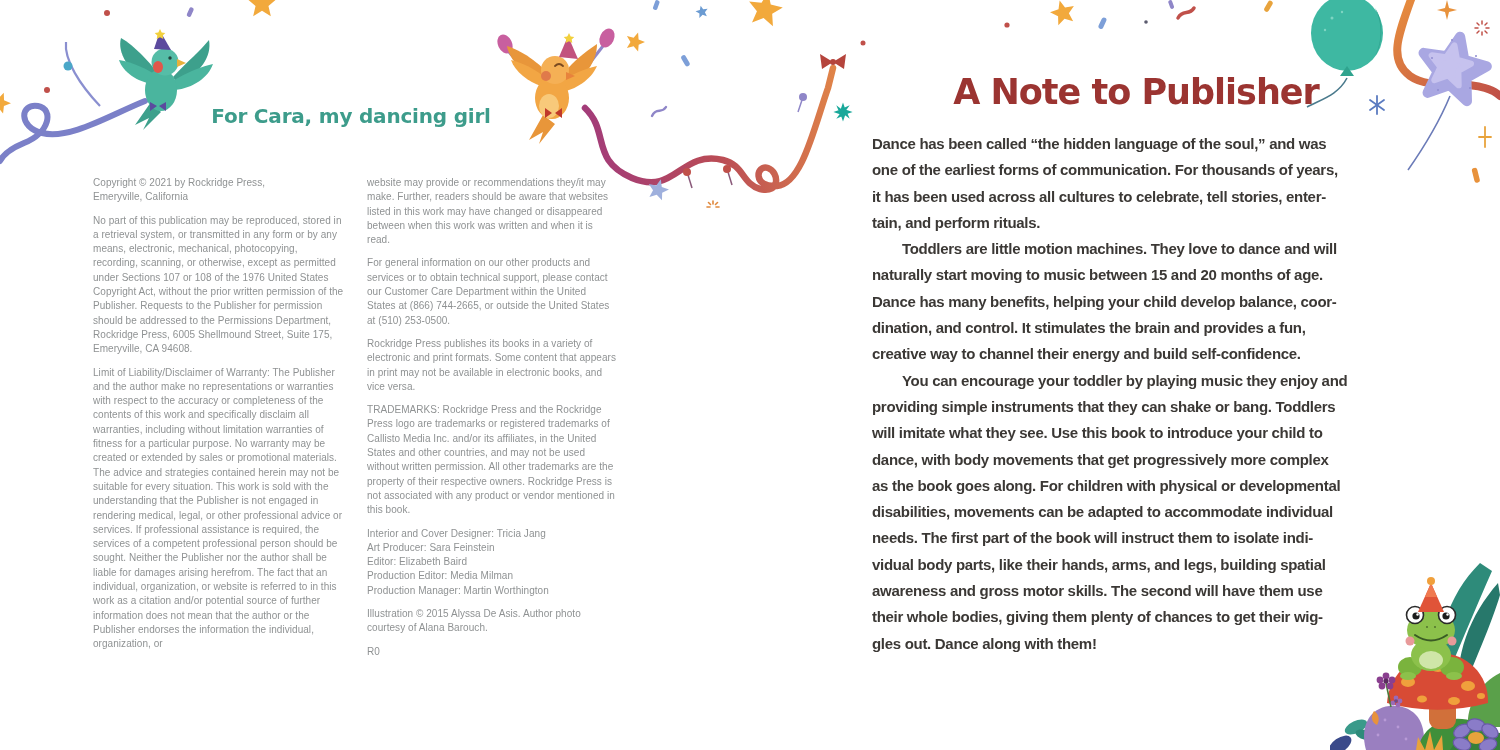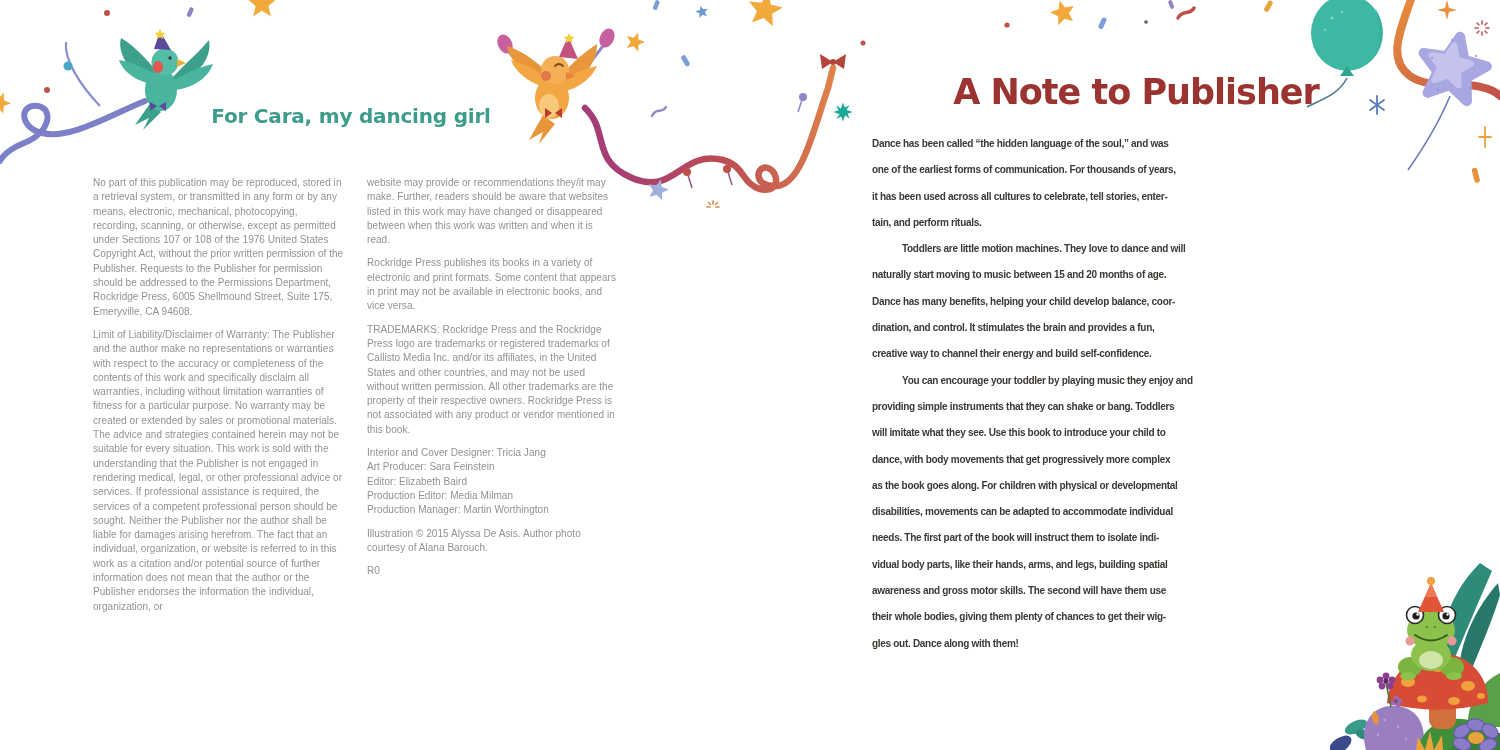--- a/index.html
+++ b/index.html
@@ -23,21 +23,21 @@
   .isbn-ebook{padding-left:33px;}
   
   .note-title{
     position:absolute;left:860px;top:72px;width:552px;margin:0;text-align:center;
     font-family:"DejaVu Sans",sans-serif;font-weight:bold;font-size:35px;letter-spacing:-1px;
   }
   .note-body{position:absolute;left:872px;top:131px;width:540px;color:#3b3835;}
   .note-body p{
     margin:0;white-space:pre-line;
     font-family:"Liberation Sans",sans-serif;font-weight:600;
-    font-size:10px;line-height:26.3px;letter-spacing:-0.3px;
+    font-size:15px;line-height:26.3px;letter-spacing:-0.3px;
   }
   .note-body p.indent{text-indent:30px;}
 </style>
 </head>
 <body>
 
 <svg class="deco" style="left:0;top:0;width:330px;height:210px" viewBox="0 0 330 210">
   <path d="M145,101 C110,115 70,140 42,133 C18,127 20,103 38,106 C54,109 50,133 24,143 C12,148 4,153 0,161" fill="none" stroke-width="6" stroke-linecap="round" stroke="#7b80c8"></path>
   <path d="M100,106 C80,85 64,60 66,42" fill="none" stroke="#8a8fd0" stroke-width="2.2"></path>
   <circle cx="68" cy="66" r="4.5" fill="#4aa7c8"></circle>
@@ -265,26 +265,29 @@
       <ellipse cx="158" cy="190" rx="9" ry="6" transform="rotate(-20 158 190)"></ellipse>
     </g>
     <ellipse cx="146" cy="183" rx="8" ry="6" fill="#e8a33c"></ellipse>
   </g>
   <path d="M95,195 L100,176 L104,195 Z M104,195 L112,180 L113,195 Z M95,195 L88,182 L86,195 Z" fill="#e8a33c"></path>
 </svg>
 
 <div class="dedication" style="color: rgb(61, 156, 139);">For Cara, my dancing girl</div>
 
 <div class="col col-1" style="color: rgb(143, 146, 147);">
+  <p>Copyright © 2021 by Rockridge Press,
+Emeryville, California</p>
   <p>No part of this publication may be reproduced, stored in a retrieval system, or transmitted in any form or by any means, electronic, mechanical, photocopying, recording, scanning, or otherwise, except as permitted under Sections 107 or 108 of the 1976 United States Copyright Act, without the prior written permission of the Publisher. Requests to the Publisher for permission should be addressed to the Permissions Department, Rockridge Press, 6005 Shellmound Street, Suite 175, Emeryville, CA 94608.</p>
   <p>Limit of Liability/Disclaimer of Warranty: The Publisher and the author make no representations or warranties with respect to the accuracy or completeness of the contents of this work and specifically disclaim all warranties, including without limitation warranties of fitness for a particular purpose. No warranty may be created or extended by sales or promotional materials. The advice and strategies contained herein may not be suitable for every situation. This work is sold with the understanding that the Publisher is not engaged in rendering medical, legal, or other professional advice or services. If professional assistance is required, the services of a competent professional person should be sought. Neither the Publisher nor the author shall be liable for damages arising herefrom. The fact that an individual, organization, or website is referred to in this work as a citation and/or potential source of further information does not mean that the author or the Publisher endorses the information the individual, organization, or</p>
 </div>
 
 <div class="col col-2" style="color: rgb(143, 146, 147);">
   <p>website may provide or recommendations they/it may make. Further, readers should be aware that websites listed in this work may have changed or disappeared between when this work was written and when it is read.</p>
+  <p>For general information on our other products and services or to obtain technical support, please contact our Customer Care Department within the United States at (866) 744-2665, or outside the United States at (510) 253-0500.</p>
   <p>Rockridge Press publishes its books in a variety of electronic and print formats. Some content that appears in print may not be available in electronic books, and vice versa.</p>
   <p>TRADEMARKS: Rockridge Press and the Rockridge Press logo are trademarks or registered trademarks of Callisto Media Inc. and/or its affiliates, in the United States and other countries, and may not be used without written permission. All other trademarks are the property of their respective owners. Rockridge Press is not associated with any product or vendor mentioned in this book.</p>
   <p>Interior and Cover Designer: Tricia Jang
 Art Producer: Sara Feinstein
 Editor: Elizabeth Baird
 Production Editor: Media Milman
 Production Manager: Martin Worthington</p>
   <p>Illustration © 2015 Alyssa De Asis. Author photo courtesy of Alana Barouch.</p>
   <p>R0</p>
 </div>

